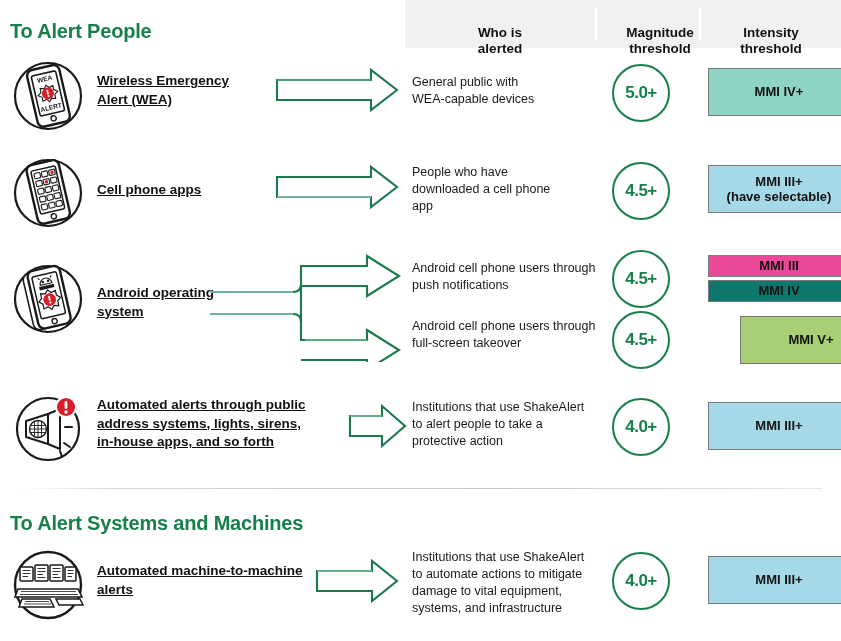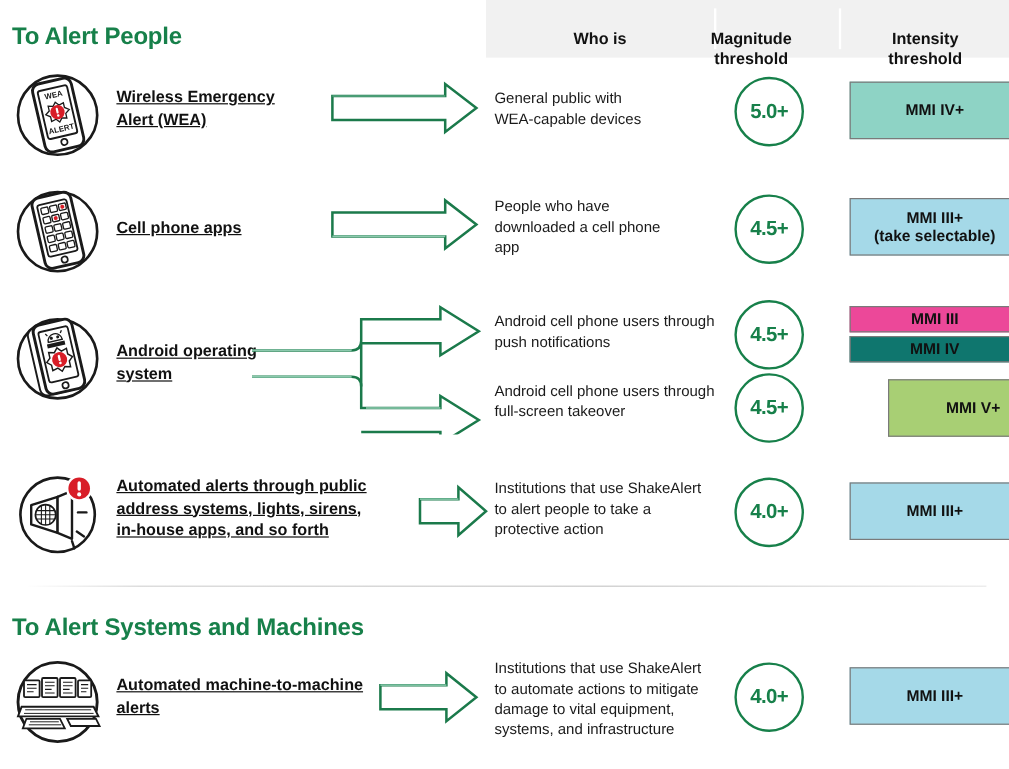--- a/index.html
+++ b/index.html
@@ -19,21 +19,21 @@
     background:#f1f1f1;
   }
   .hdr{
     position:absolute;top:6px;
     text-align:center;
     font-size:13.5px;font-weight:bold;line-height:16px;
     color:#111;
     margin-top:19px;
   }
   .hdr-who{left:405px;width:190px;}
-  .hdr-mag{left:564px;width:100px;padding-left:12px;}
+  .hdr-mag{left:598px;width:100px;padding-left:12px;}
   .hdr-int{left:701px;width:140px;}
   .hdr-div{position:absolute;top:7px;width:2px;height:34px;background:#ffffff;}
   .hdr-div-1{left:595px;}
   .hdr-div-2{left:699px;}
 
   
   .section-title{
     position:absolute;left:10px;
     font-size:20px;font-weight:bold;color:#17804a;
     letter-spacing:-0.2px;
@@ -93,20 +93,21 @@
   }
 </style>
 </head>
 <body>
 
 <div class="stage">
 
   <div class="header-band"></div>
   <div class="hdr hdr-who">
     <div>Who is</div>
+    <div>alerted</div>
   </div>
   <div class="hdr-div hdr-div-1"></div>
   <div class="hdr hdr-mag">
     <div>Magnitude</div>
     <div>threshold</div>
   </div>
   <div class="hdr-div hdr-div-2"></div>
   <div class="hdr hdr-int">
     <div>Intensity</div>
     <div>threshold</div>
@@ -209,21 +210,21 @@
       <div>downloaded a cell phone</div>
       <div>app</div>
     </div>
 
     <div class="mag-cell" style="top:162px">
       <div class="mag-circle">4.5+</div>
     </div>
 
     <div class="mmi-box" style="top:165px;height:48px;background:#a5d9e8;flex-direction:column;">
       <span>MMI III+</span>
-      <span>(take selectable)</span>
+      <span>(have selectable)</span>
     </div>
   </div>
 
   <div class="row" style="top:0">
 
     <div class="icon-cell" style="top:258px">
       <svg viewBox="0 0 80 80">
         <circle cx="40" cy="41" r="33" fill="#fff" stroke="#1a1a1a" stroke-width="2.2"></circle>
         <g transform="rotate(-13 40 41)">
           <rect x="20" y="12" width="32" height="57" rx="6" fill="#fff" stroke="#1a1a1a" stroke-width="1.6"></rect>

